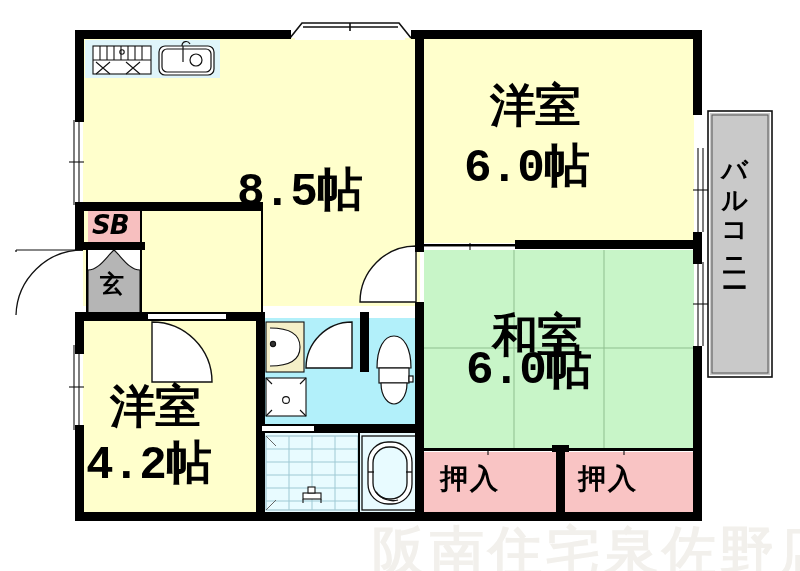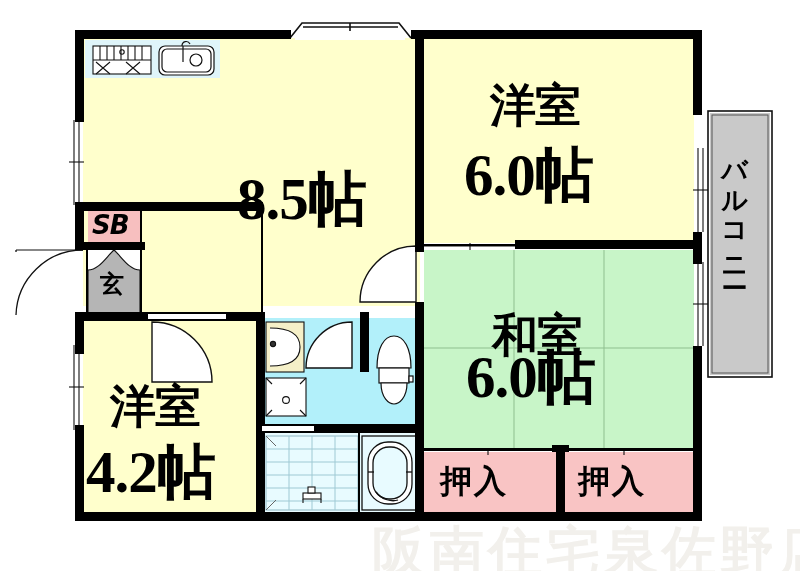--- a/index.html
+++ b/index.html
@@ -38,29 +38,29 @@
     color: #000000;
     font-weight: bold;
     white-space: nowrap;
     letter-spacing: -1px;
     line-height: 1;
   }
   .room-name {
     font-size: 46px;
   }
   .room-size {
-    font-size: 59px;
-    font-family: Liberation Serif, serif;
+    font-size: 46px;
+    font-family: Liberation Mono, monospace;
   }
   .lbl-sm {
     font-size: 22px;
     font-weight: bold;
   }
   .lbl-oshiire {
-    font-size: 32px;
+    font-size: 28px;
     font-weight: bold;
     letter-spacing: 2px;
     font-family: Liberation Serif, serif;
   }
   .lbl-balcony {
     font-size: 26px;
     font-weight: bold;
     writing-mode: vertical-rl;
     text-orientation: upright;
     letter-spacing: 4px;

